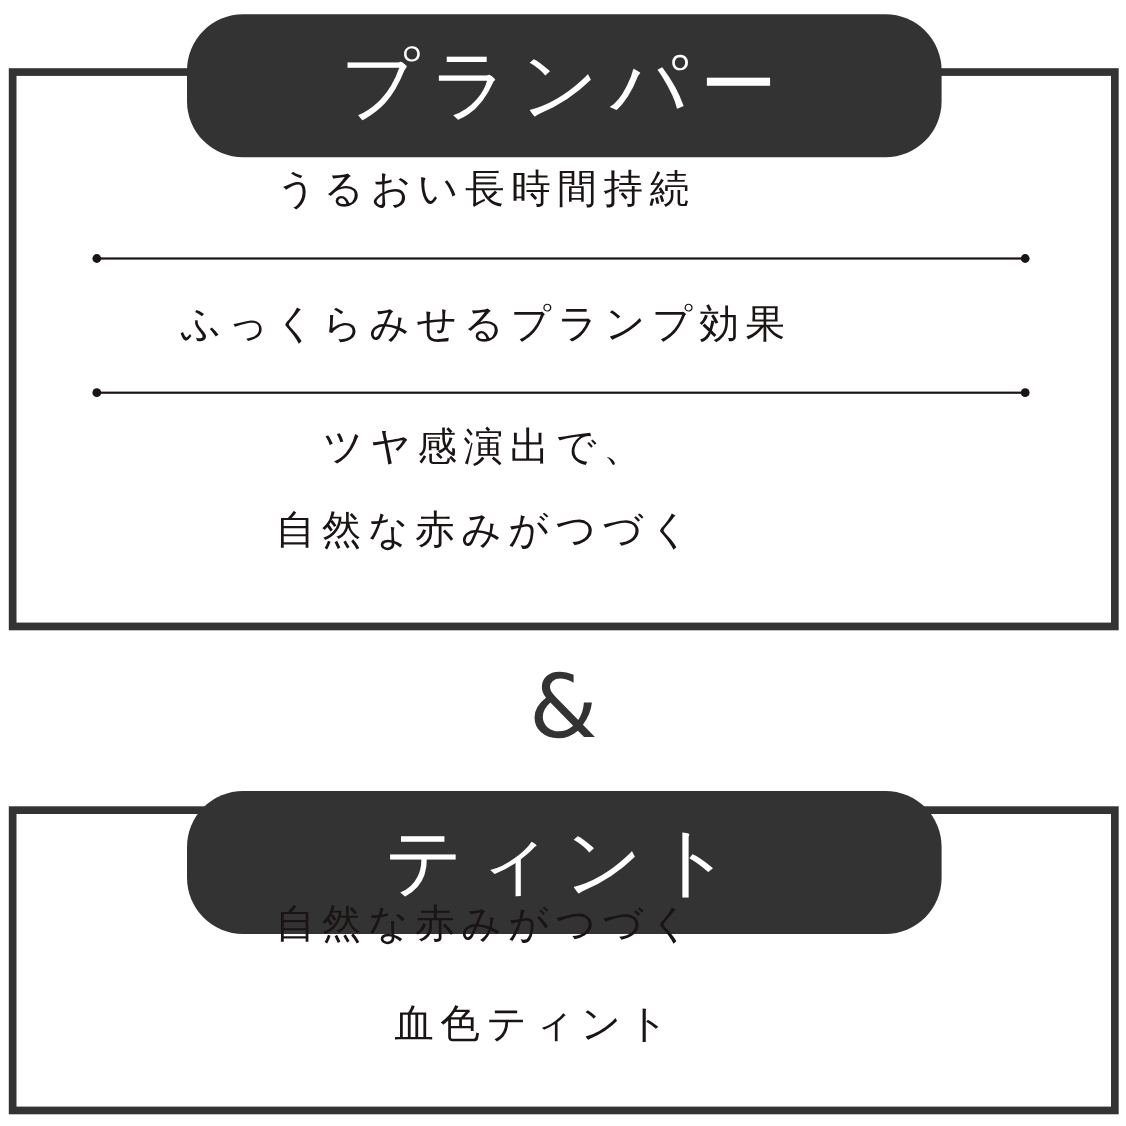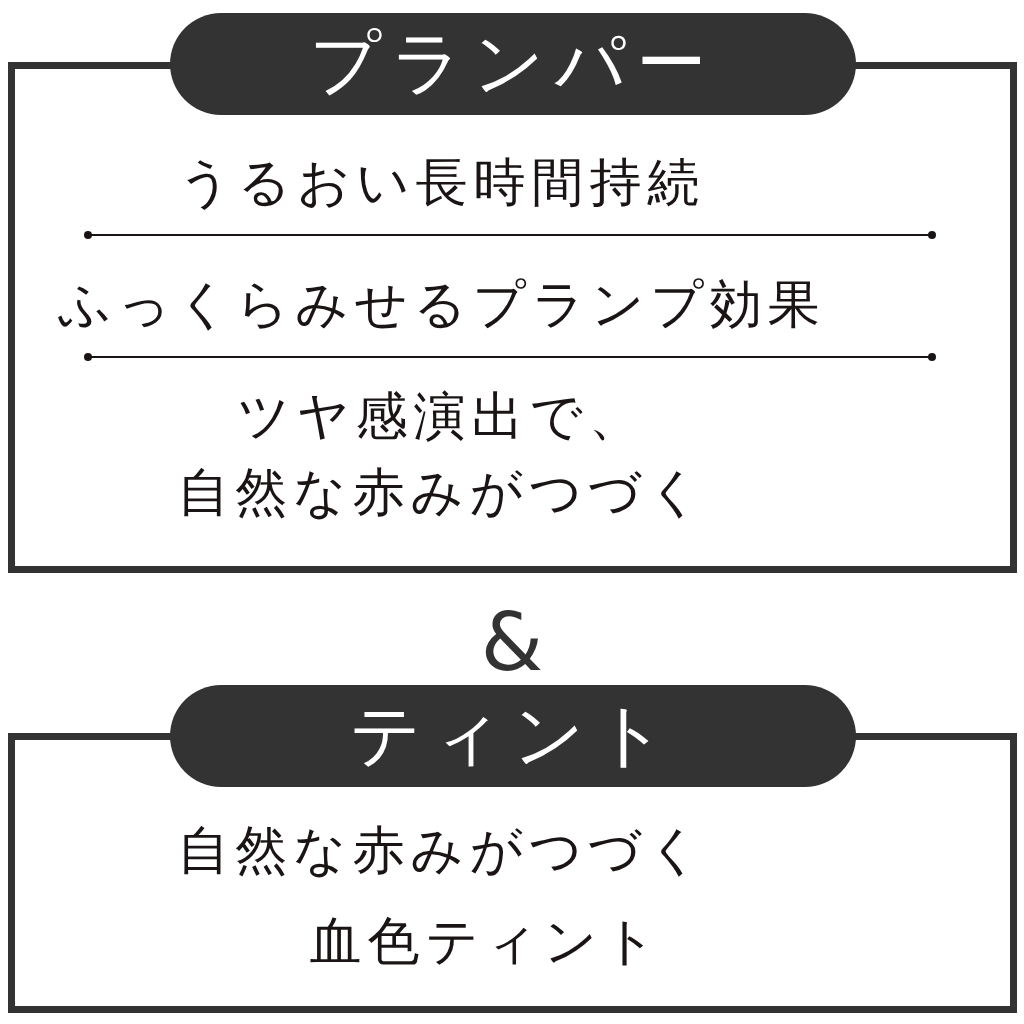--- a/index.html
+++ b/index.html
@@ -1,22 +1,22 @@
 <!DOCTYPE html>
 <html><head>
 <meta charset="utf-8">
 <style>
   html, body { margin:0; padding:0; background:#ffffff; }
   body { width:1024px; height:1024px; position:relative; overflow:hidden;
          font-family: "DejaVu Sans", "Liberation Sans", sans-serif; color:#1a1414; }
   .box { position:absolute; left:8px; width:1009px; border:7px solid #333333; box-sizing:border-box; background:#fff; }
-  .pill { position:absolute; left:170px; width:686px; height:102px; background:#333333; border-radius:51px;
+  .pill { position:absolute; left:170px; width:686px; height:130px; background:#333333; border-radius:51px;
           color:#ffffff; display:flex; align-items:center; justify-content:center;
           font-size:70px; letter-spacing:10px; font-weight:400; }
-  .line { position:absolute; text-align:center; left:0; width:884px; font-size:52px; letter-spacing:6px; white-space:nowrap; }
+  .line { position:absolute; text-align:center; left:0; width:884px; font-size:36px; letter-spacing:6px; white-space:nowrap; }
   .divider { position:absolute; left:88px; width:844px; height:2px; background:#1a1414; }
   .divider::before, .divider::after { content:""; position:absolute; top:-3px; width:8px; height:8px; border-radius:50%; background:#1a1414; }
   .divider::before { left:-4px; } .divider::after { right:-4px; }
   .amp { position:absolute; left:0; width:1024px; text-align:center; top:596px; font-size:80px; color:#333; font-family:"DejaVu Sans", sans-serif; }
 </style>
 </head>
 <body>
 
 <div class="box" style="top:62px;height:511px;"></div>
 <div class="pill" style="top:13px;">
@@ -25,17 +25,17 @@
 <div class="line" style="top:148px;">うるおい長時間持続</div>
 <div class="divider" style="top:234px;"></div>
 <div class="line" style="top:270px;">ふっくらみせるプランプ効果</div>
 <div class="divider" style="top:356px;"></div>
 <div class="line" style="top:382px;">ツヤ感演出で、</div>
 <div class="line" style="top:458px;">自然な赤みがつづく</div>
 
 <div class="amp">&amp;</div>
 
 <div class="box" style="top:733px;height:280px;"></div>
-<div class="pill" style="top:685px;">
+<div class="pill" style="top:719px;">
   <span>ティント</span>
 </div>
 <div class="line" style="top:816px;">自然な赤みがつづく</div>
 <div class="line" style="top:907px;margin-left:44px;">血色ティント</div>
 
 </body></html>

